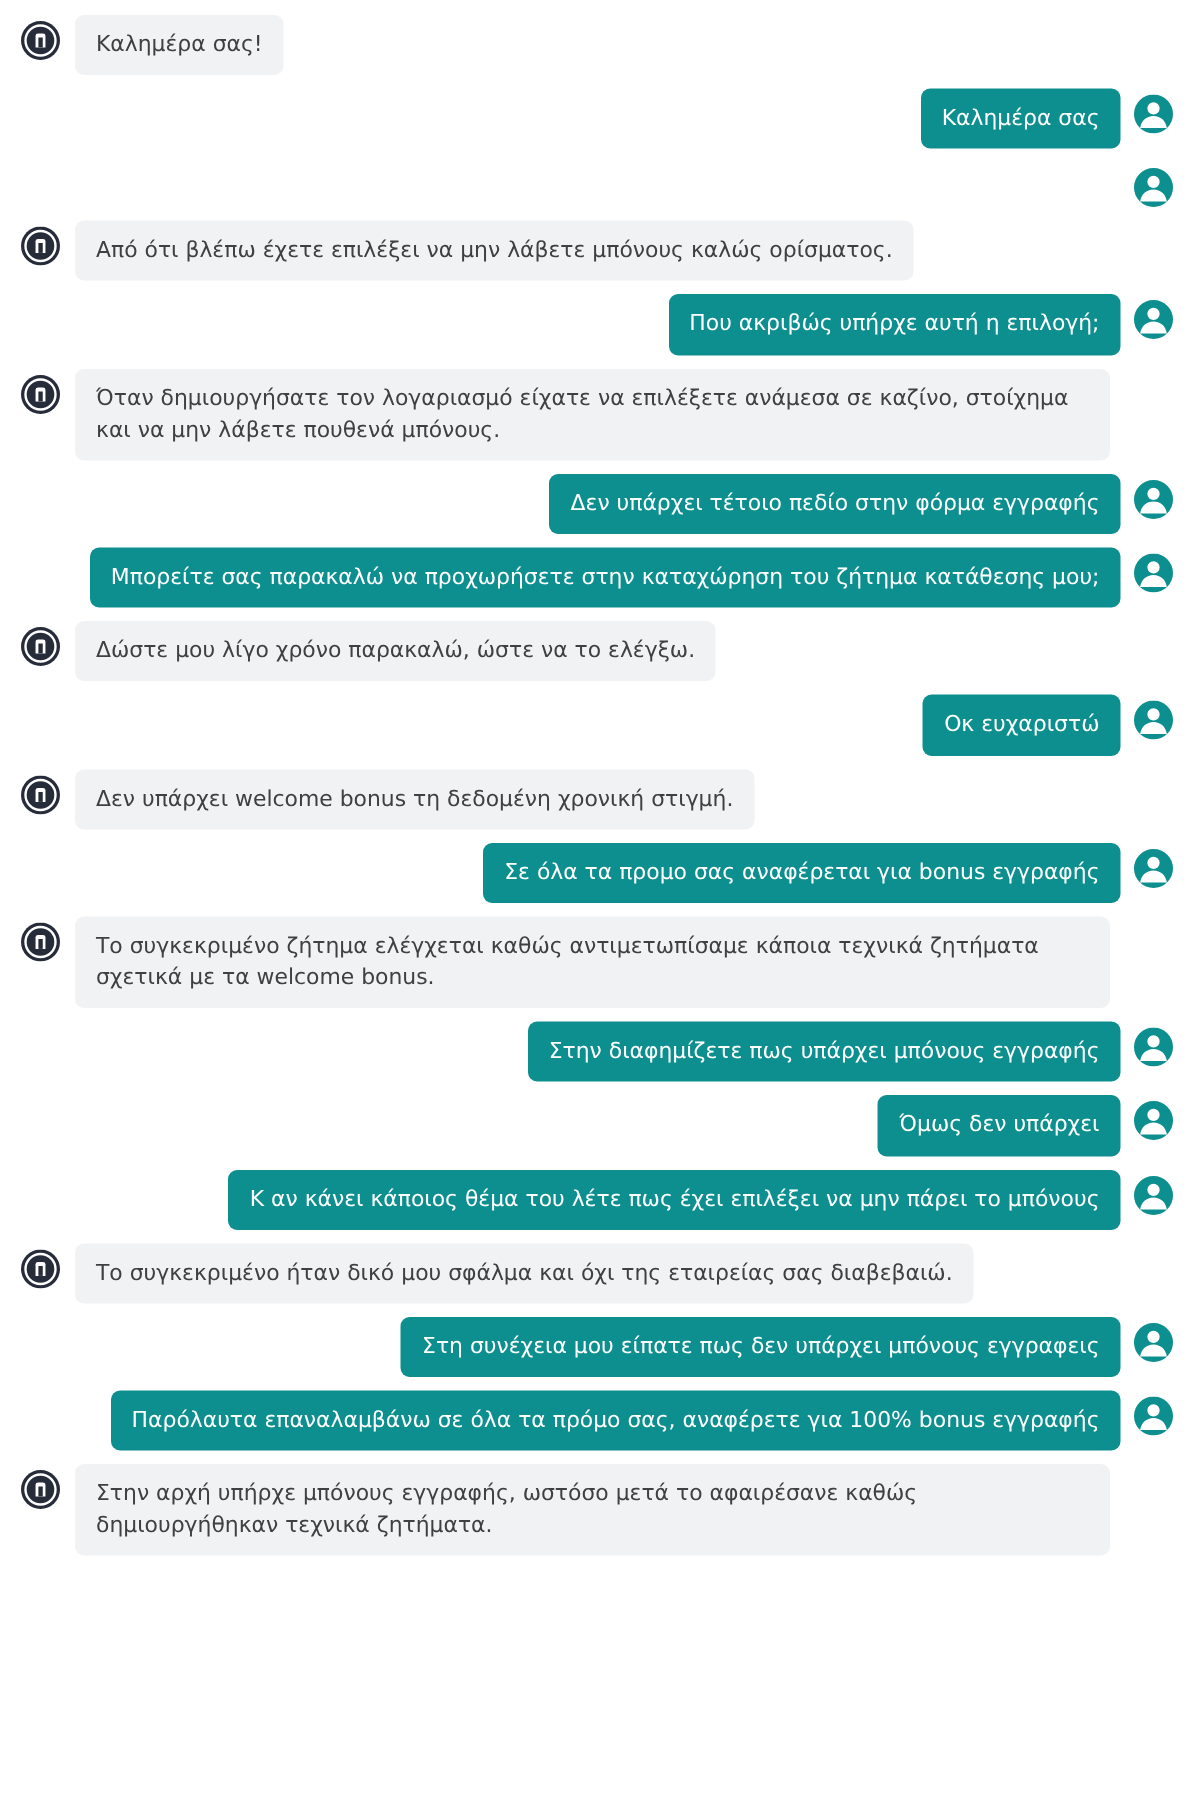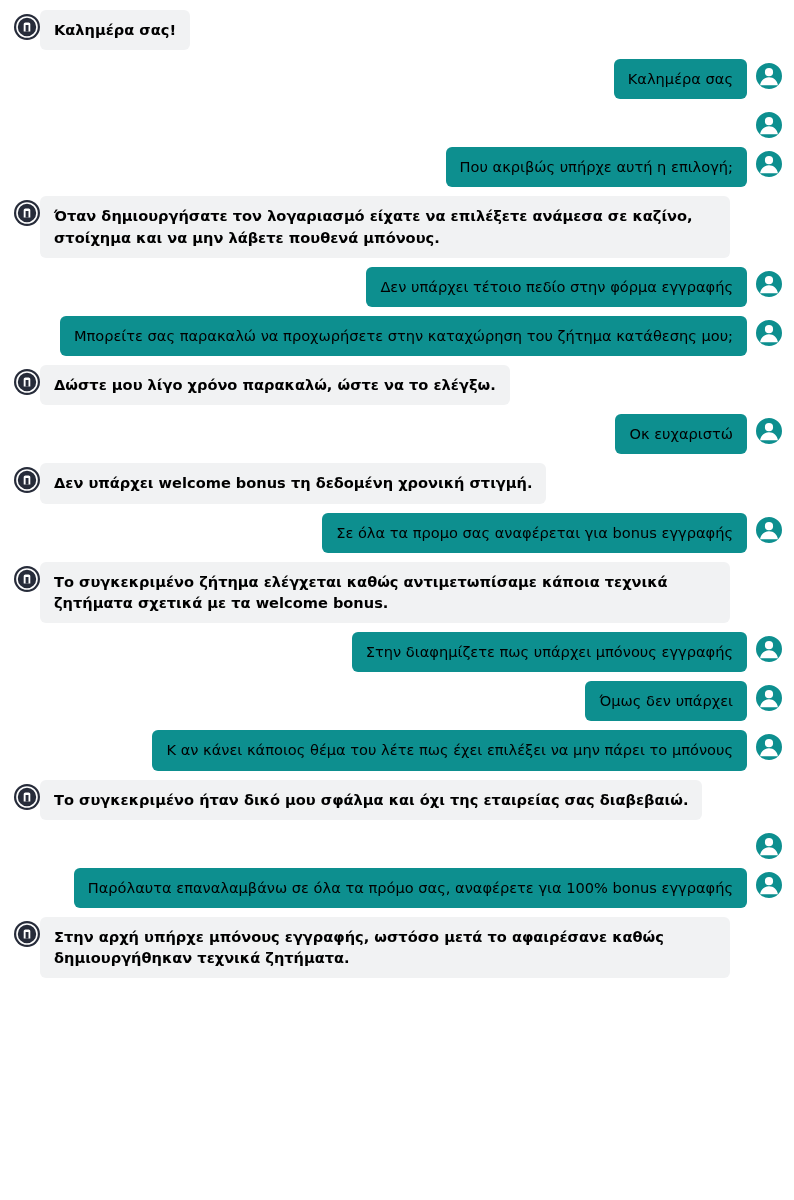--- a/index.html
+++ b/index.html
@@ -78,26 +78,26 @@
     box-sizing: border-box;
     max-width: 690px;
     border-radius: 6px;
     font-size: 14.6px;
     line-height: 1.45;
     padding: 9px 14px 10px 14px;
     word-wrap: break-word;
   }
   .msg.agent .bubble {
     background: #f1f2f3;
-    color: #000000;
-    font-weight: bold;
+    color: #404040;
+    margin-left: 10px;
   }
   .msg.user .bubble {
     background: #0d8f8f;
-    color: #000000;
+    color: #ffffff;
     margin-right: 9px;
     text-align: left;
     margin-left: 23px;
   }
 </style>
 </head>
 <body>
 
 <div id="chat">
     <div class="msg agent">
@@ -119,20 +119,31 @@
         </svg>
       </div>
     </div>
     <div class="msg user">
       <div class="avatar user-av">
         <svg class="glyph" viewBox="0 0 26 26" xmlns="http://www.w3.org/2000/svg">
           <path d="M13 0 A13 13 0 0 1 26 13 A13 13 0 0 1 13 26 A13 13 0 0 1 0 13 A13 13 0 0 1 13 0 Z M13 5.1 A4.1 4.1 0 0 0 13 13.3 A4.1 4.1 0 0 0 13 5.1 Z M13 14.3 C8.3 14.3 4.7 17.6 4.1 22.3 L21.9 22.3 C21.3 17.6 17.7 14.3 13 14.3 Z" fill="#0d8f8f" fill-rule="evenodd"></path>
         </svg>
       </div>
     </div>
+    <div class="msg agent">
+      <div class="avatar agent-av" style="background: transparent; box-shadow: none;">
+        <svg class="glyph" viewBox="0 0 26 26" xmlns="http://www.w3.org/2000/svg">
+          <circle cx="13" cy="13" r="13" fill="#272c3a"></circle>
+          <circle cx="13" cy="13" r="10" fill="none" stroke="#ffffff" stroke-width="1.6"></circle>
+          <path d="M9.7 17.6 L9.7 9.9 Q9.7 8.4 11.4 8.4 L14.6 8.4 Q16.3 8.4 16.3 9.9 L16.3 17.6 Z" fill="#ffffff"></path>
+          <rect x="11.6" y="11.0" width="2.9" height="6.6" fill="#272c3a"></rect>
+        </svg>
+      </div>
+      <div class="bubble">Από ότι βλέπω έχετε επιλέξει να μην λάβετε μπόνους καλώς ορίσματος.</div>
+    </div>
     <div class="msg user">
       <div class="bubble">Που ακριβώς υπήρχε αυτή η επιλογή;</div>
       <div class="avatar user-av">
         <svg class="glyph" viewBox="0 0 26 26" xmlns="http://www.w3.org/2000/svg">
           <path d="M13 0 A13 13 0 0 1 26 13 A13 13 0 0 1 13 26 A13 13 0 0 1 0 13 A13 13 0 0 1 13 0 Z M13 5.1 A4.1 4.1 0 0 0 13 13.3 A4.1 4.1 0 0 0 13 5.1 Z M13 14.3 C8.3 14.3 4.7 17.6 4.1 22.3 L21.9 22.3 C21.3 17.6 17.7 14.3 13 14.3 Z" fill="#0d8f8f" fill-rule="evenodd"></path>
         </svg>
       </div>
     </div>
     <div class="msg agent">
       <div class="avatar agent-av" style="background: transparent; box-shadow: none;">
@@ -239,20 +250,21 @@
         <svg class="glyph" viewBox="0 0 26 26" xmlns="http://www.w3.org/2000/svg">
           <circle cx="13" cy="13" r="13" fill="#272c3a"></circle>
           <circle cx="13" cy="13" r="10" fill="none" stroke="#ffffff" stroke-width="1.6"></circle>
           <path d="M9.7 17.6 L9.7 9.9 Q9.7 8.4 11.4 8.4 L14.6 8.4 Q16.3 8.4 16.3 9.9 L16.3 17.6 Z" fill="#ffffff"></path>
           <rect x="11.6" y="11.0" width="2.9" height="6.6" fill="#272c3a"></rect>
         </svg>
       </div>
       <div class="bubble">Το συγκεκριμένο ήταν δικό μου σφάλμα και όχι της εταιρείας σας διαβεβαιώ.</div>
     </div>
     <div class="msg user">
+      <div class="bubble">Στη συνέχεια μου είπατε πως δεν υπάρχει μπόνους εγγραφεις</div>
       <div class="avatar user-av">
         <svg class="glyph" viewBox="0 0 26 26" xmlns="http://www.w3.org/2000/svg">
           <path d="M13 0 A13 13 0 0 1 26 13 A13 13 0 0 1 13 26 A13 13 0 0 1 0 13 A13 13 0 0 1 13 0 Z M13 5.1 A4.1 4.1 0 0 0 13 13.3 A4.1 4.1 0 0 0 13 5.1 Z M13 14.3 C8.3 14.3 4.7 17.6 4.1 22.3 L21.9 22.3 C21.3 17.6 17.7 14.3 13 14.3 Z" fill="#0d8f8f" fill-rule="evenodd"></path>
         </svg>
       </div>
     </div>
     <div class="msg user">
       <div class="bubble">Παρόλαυτα επαναλαμβάνω σε όλα τα πρόμο σας, αναφέρετε για 100% bonus εγγραφής</div>
       <div class="avatar user-av">
         <svg class="glyph" viewBox="0 0 26 26" xmlns="http://www.w3.org/2000/svg">

